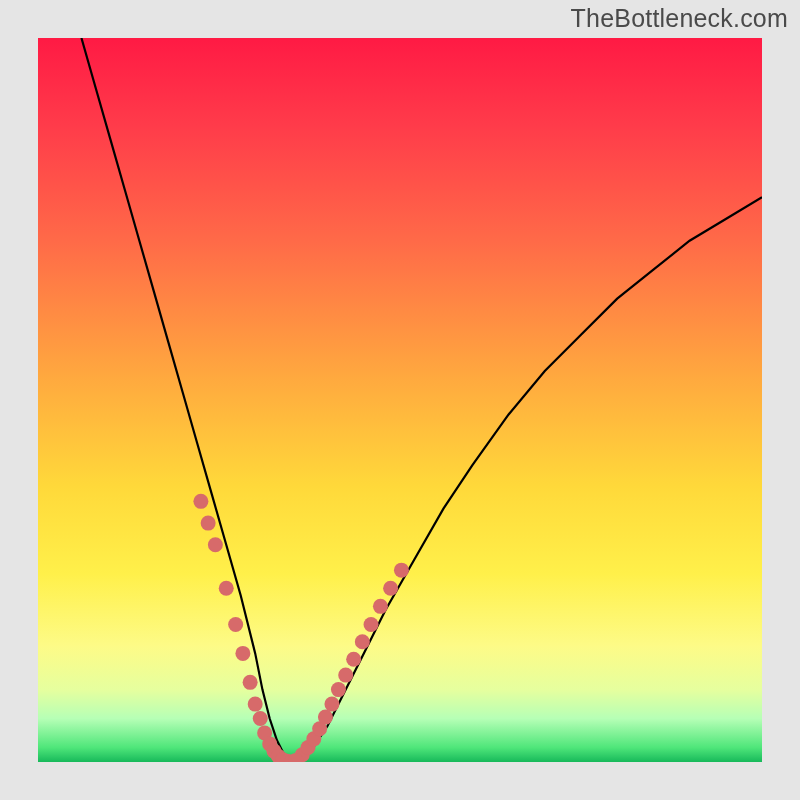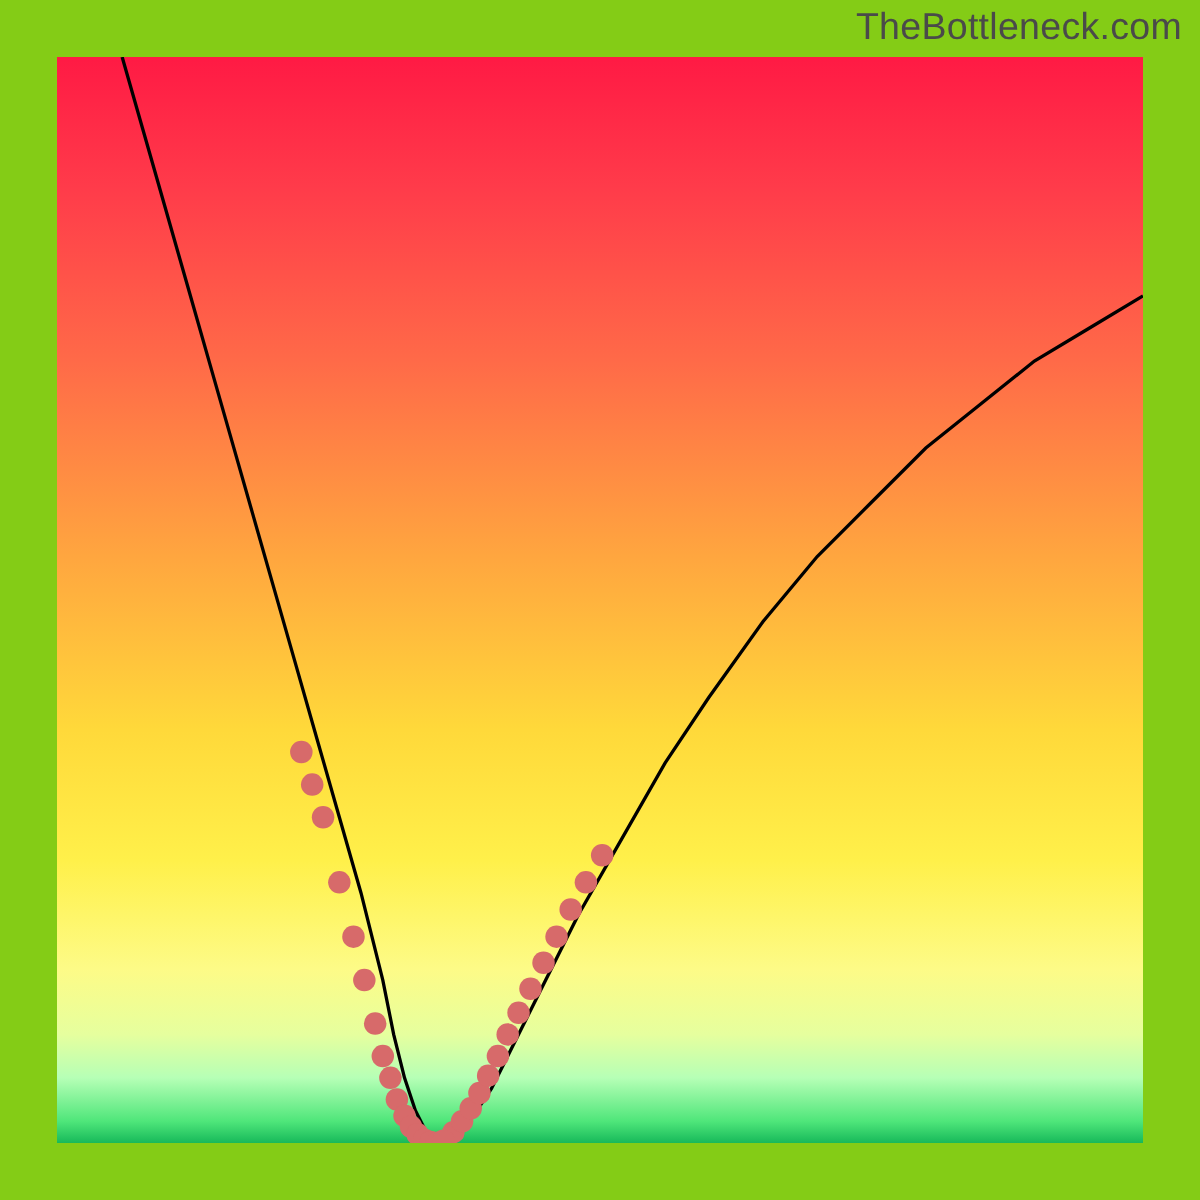--- a/index.html
+++ b/index.html
@@ -10,21 +10,21 @@
     overflow: hidden;
     background: #000;
     font-family: Arial, Helvetica, sans-serif;
   }
   .frame {
     position: absolute;
     top: 0;
     left: 0;
     width: 800px;
     height: 800px;
-    background: #84cc16;
+    background: #e5e5e5;
   }
   .plot-area {
     position: absolute;
     top: 38px;
     left: 38px;
     width: 724px;
     height: 724px;
     overflow: hidden;
   }
   .gradient {

